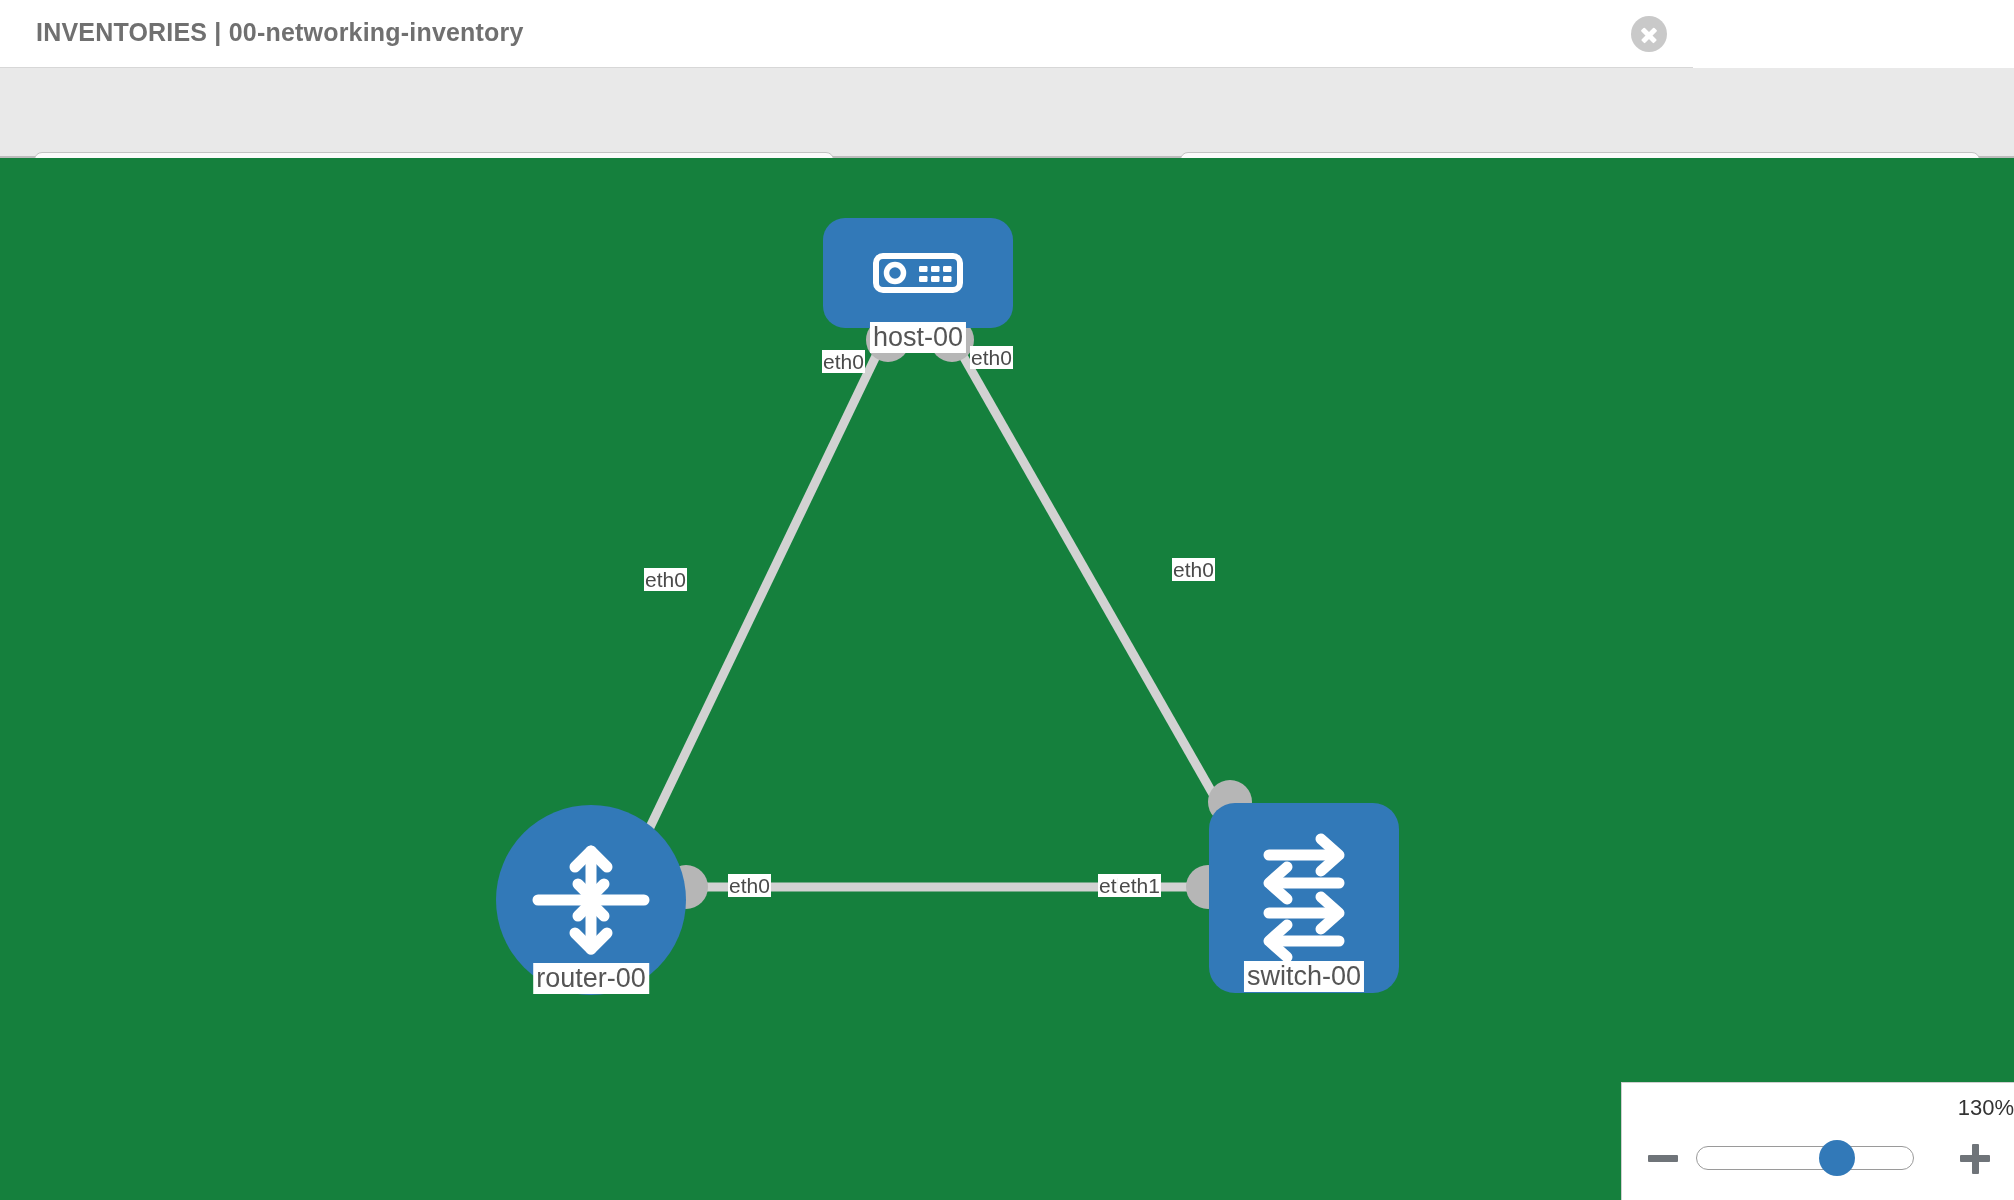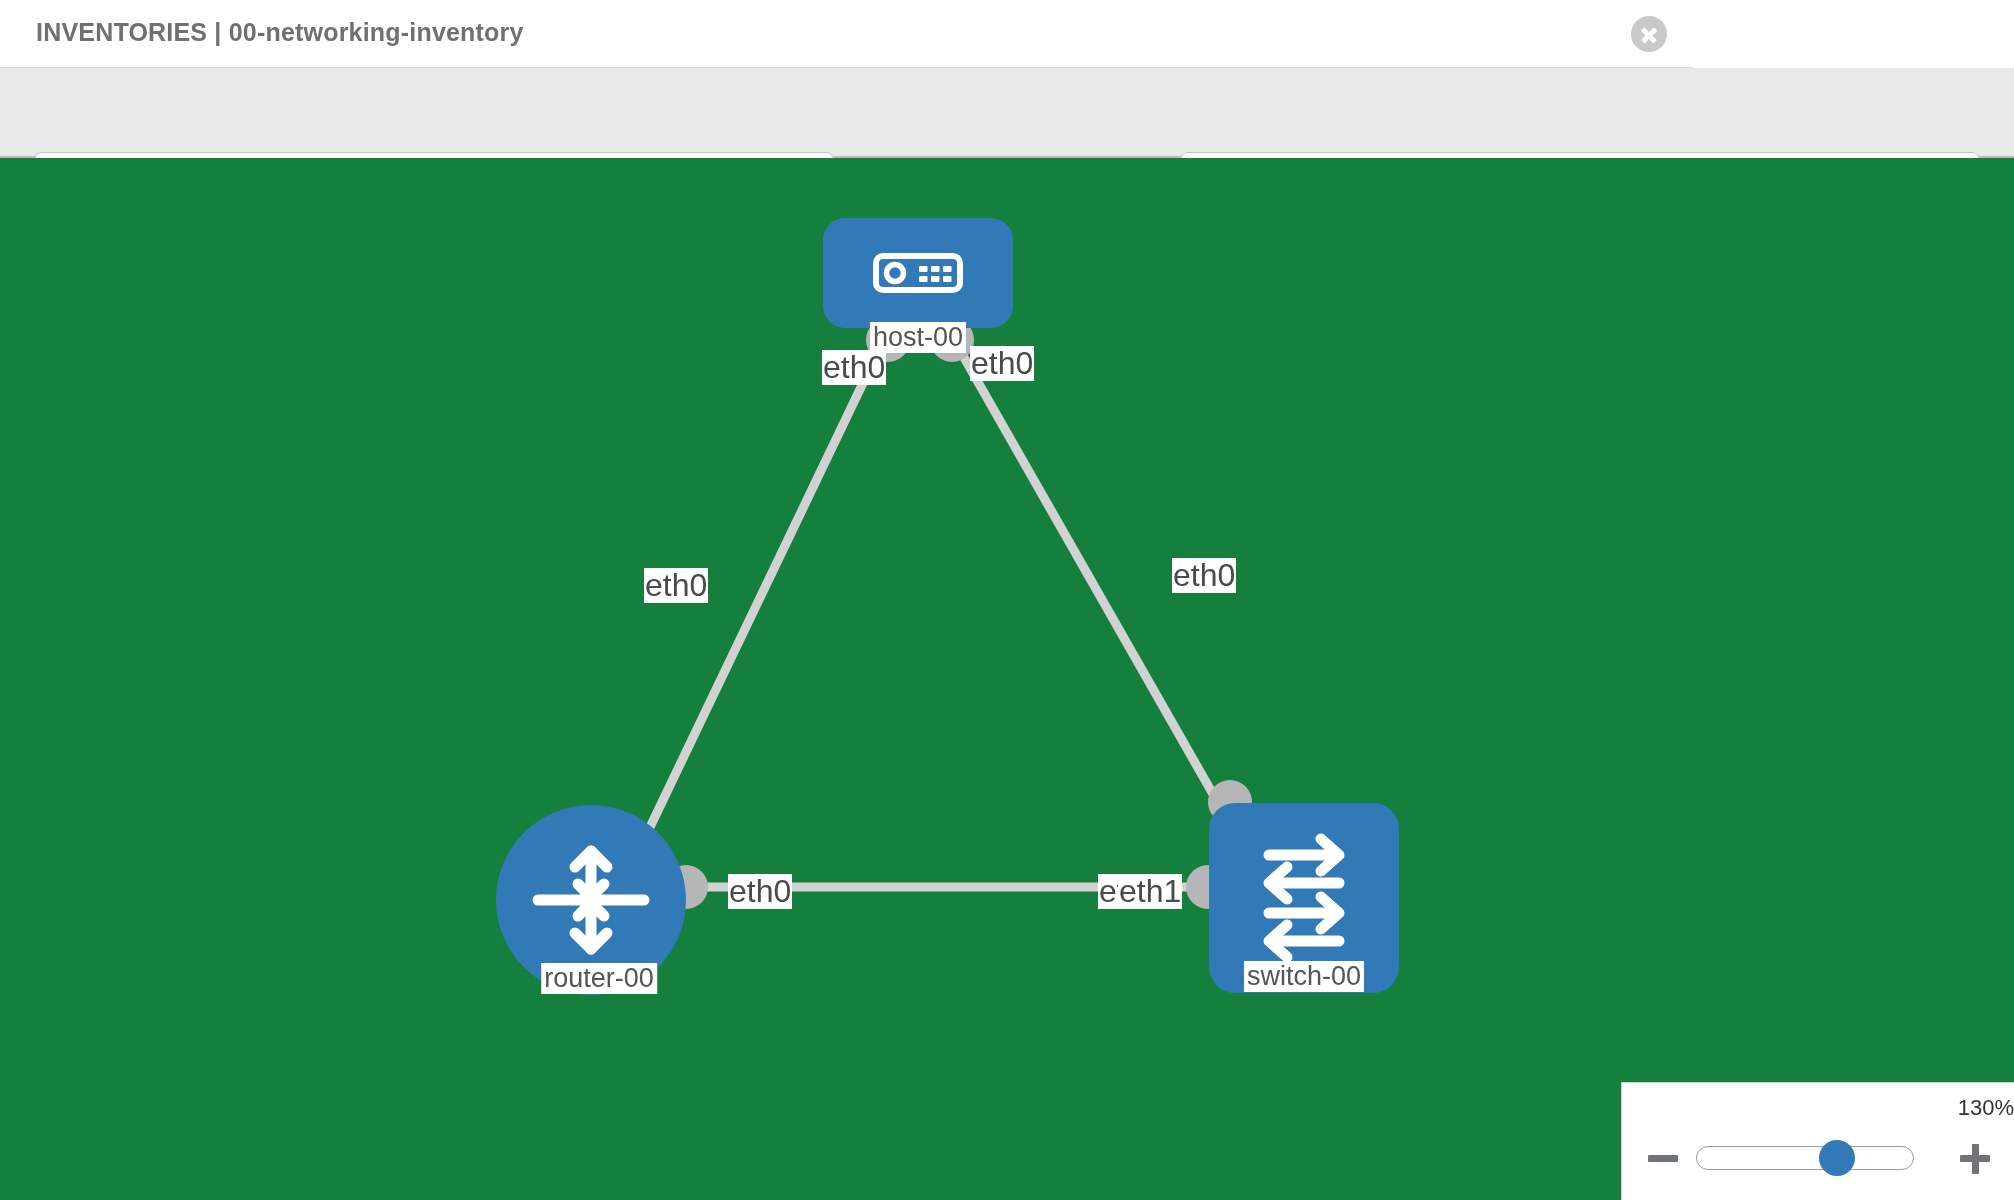--- a/index.html
+++ b/index.html
@@ -172,21 +172,21 @@
   #node-host .node-shape { border-radius: 22px; }
   #node-host .node-label { top: 104px; }
 
   #node-router {
     left: 496px;
     top: 647px;
     width: 190px;
     height: 190px;
   }
   #node-router .node-shape { border-radius: 50%; }
-  #node-router .node-label { top: 158px; margin-left: 8px; }
+  #node-router .node-label { top: 158px; }
 
   #node-switch {
     left: 1209px;
     top: 645px;
     width: 190px;
     height: 190px;
   }
   #node-switch .node-shape { border-radius: 26px; }
   #node-switch .node-label { top: 158px; }
 
@@ -202,21 +202,21 @@
     position: absolute;
     width: 44px;
     height: 44px;
     border-radius: 50%;
     background: #b6b6b6;
   }
 
   
   .edge-label {
     position: absolute;
-    font-size: 32px;
+    font-size: 21px;
     color: #4a4a4a;
     background: #ffffff;
     white-space: nowrap;
     line-height: 1.1;
     padding: 0 1px;
   }
 
   
   .zoom-panel {
     position: absolute;

